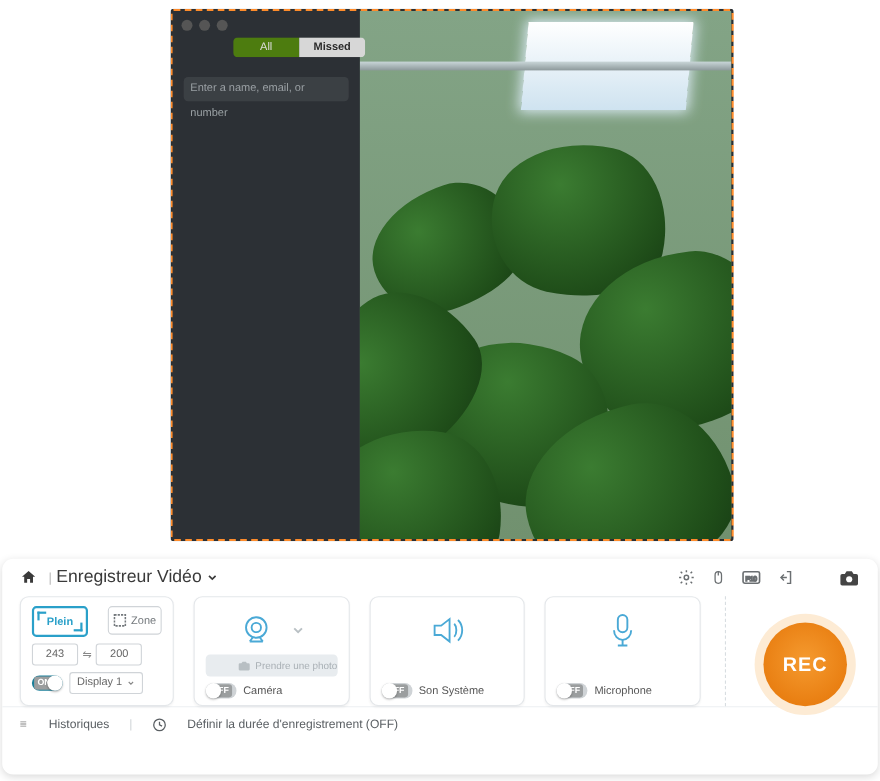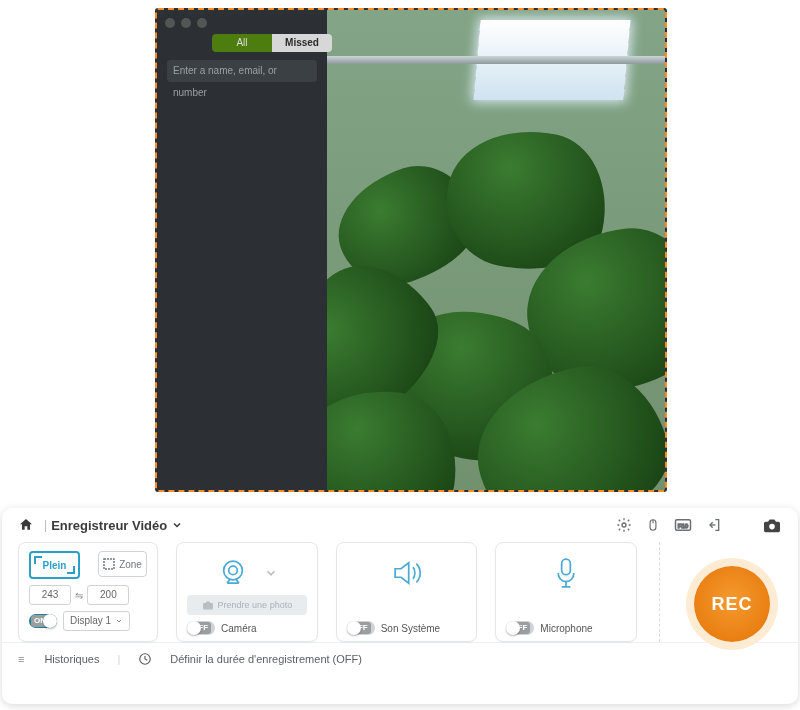--- a/index.html
+++ b/index.html
@@ -13,36 +13,36 @@
   .capture .photo::before{content:"";position:absolute;left:150px;top:10px;width:150px;height:80px;background:linear-gradient(#fff,#cfe3f0);transform:skewX(-5deg);box-shadow:0 0 12px 2px #dbeaf4}
   .capture .photo::after{content:"";position:absolute;left:0;top:46px;right:0;height:8px;background:linear-gradient(#c9d6d8,#8d999b)}
   .leaf{position:absolute;background:radial-gradient(circle at 35% 30%,#3b7c31 0%,#1f4d19 70%,#143512 100%);border-radius:60% 40% 60% 40%/50% 60% 40% 50%}
   .capture .sidebar{position:absolute;left:0;top:0;width:170px;bottom:0;background:rgba(44,49,53,.88);backdrop-filter:blur(2px)}
   .traffic{position:absolute;left:8px;top:8px;display:flex;gap:6px}
   .traffic span{width:10px;height:10px;border-radius:50%;background:#555}
   .pill{position:absolute;left:55px;top:24px;width:120px;height:18px;border-radius:4px;overflow:hidden;font-size:10px;line-height:18px;text-align:center}
   .pill .half{float:left;width:50%;height:100%}
   .pill .all{background:#4d7c0f;color:#ddd}
   .pill .missed{background:#d7d7d7;color:#2b2b2b;font-weight:600}
-  .searchbox{position:absolute;left:10px;top:50px;right:10px;height:22px;border-radius:4px;background:rgba(255,255,255,.08);color:#9aa0a4;font-size:10px;line-height:22px;padding:0 6px}
+  .searchbox{position:absolute;left:10px;top:60px;right:10px;height:22px;border-radius:4px;background:rgba(255,255,255,.08);color:#9aa0a4;font-size:10px;line-height:22px;padding:0 6px}
 
   
   .panel{position:absolute;left:2px;right:2px;top:508px;height:196px;border-radius:10px;box-shadow:0 2px 8px rgba(0,0,0,.15);overflow:hidden;background:#fff}
   .titlebar{height:26px;background:#1b7f99;color:#fff;display:flex;align-items:center;font-size:11px;position:relative}
   .titlebar .dots{display:flex;gap:6px;margin-left:10px}
   .dot{width:10px;height:10px;border-radius:50%}
   .dot.r{background:#ff5f57}.dot.y{background:#febc2e}.dot.g{background:#28c840}
   .titlebar .title{position:absolute;left:0;right:0;text-align:center;pointer-events:none}
   .titlebar .right{position:absolute;right:8px;top:0;height:100%;display:flex;align-items:center;gap:10px;color:#cfe8ef}
   .icn{display:inline-flex;align-items:center;justify-content:center}
 
   .toolbar{height:34px;display:flex;align-items:center;padding:0 16px;color:#3a3a3a}
   .toolbar .home{margin-right:6px}
   .toolbar .sep{color:#bbb;margin:0 4px}
-  .toolbar .crumb{font-weight:700;font-size:13px}
+  .toolbar .crumb{font-weight:400;font-size:16px}
   .toolbar .chev{margin-left:4px}
   .toolbar .tools{margin-left:auto;display:flex;gap:14px;color:#6b6f72}
   .toolbar .snap{margin-left:40px;color:#444}
 
   .body{display:flex;align-items:stretch;height:100px;padding:0 16px;gap:18px}
   .card{border:1px solid #e4e7ea;border-radius:8px;box-shadow:0 1px 2px rgba(0,0,0,.04);padding:8px 10px;position:relative;background:#fff}
   .card.small{width:148px}
   .card.mid{width:150px}
   .card .toprow{display:flex;align-items:center;justify-content:center;height:44px;gap:14px;color:#4aa9d6}
   .card label{font-size:10px;color:#555}
@@ -60,21 +60,21 @@
   .modebtn{flex:1;height:24px;border:1px solid #d0d4d8;border-radius:4px;display:flex;align-items:center;justify-content:center;font-size:10px;color:#74797d;position:relative;gap:4px}
   .modebtn.active{border:2px solid #2aa0c9;color:#2aa0c9;font-weight:600}
   .corner{width:6px;height:6px;border:2px solid currentColor;position:absolute}
   .dims{display:flex;align-items:center;gap:4px;margin-bottom:6px}
   .dims .num{width:40px;height:18px;border:1px solid #d0d4d8;border-radius:3px;font-size:10px;text-align:center;line-height:18px;color:#666;background:#fff}
   .link{font-size:10px;color:#888}
   .dispsel{display:flex;align-items:center;gap:6px}
   .dispsel .toggle{}
   .dispsel .sel{border:1px solid #d0d4d8;border-radius:3px;height:18px;line-height:18px;padding:0 6px;font-size:10px;color:#666;display:flex;align-items:center;gap:4px}
 
-  .takephoto{height:20px;border-radius:4px;background:#e8ecef;color:#a9b0b5;font-size:9px;display:flex;align-items:center;justify-content:center;gap:4px;margin-bottom:6px}
+  .takephoto{height:20px;border-radius:4px;background:#e8ecef;color:#a9b0b5;font-size:9px;display:flex;align-items:center;justify-content:flex-end;gap:4px;margin-bottom:6px}
 
   .vsep{width:0;border-left:1px dashed #d8dde1;margin:0 4px}
 
   .recwrap{display:flex;align-items:flex-end;justify-content:center;flex:0 0 100px}
   .recbtn{width:76px;height:76px;border-radius:50%;background:radial-gradient(circle at 50% 45%,#f59a2f 0%,#e97f12 70%);box-shadow:0 0 0 8px #fdebd4;color:#fff;font-weight:700;font-size:18px;display:flex;align-items:center;justify-content:center;letter-spacing:1px}
 
   .footer{height:32px;border-top:1px solid #eef1f3;display:flex;align-items:center;padding:0 16px;gap:18px;color:#5a5f63;font-size:11px}
   .footer .bars{letter-spacing:2px;color:#888}
 
   svg{display:block}

